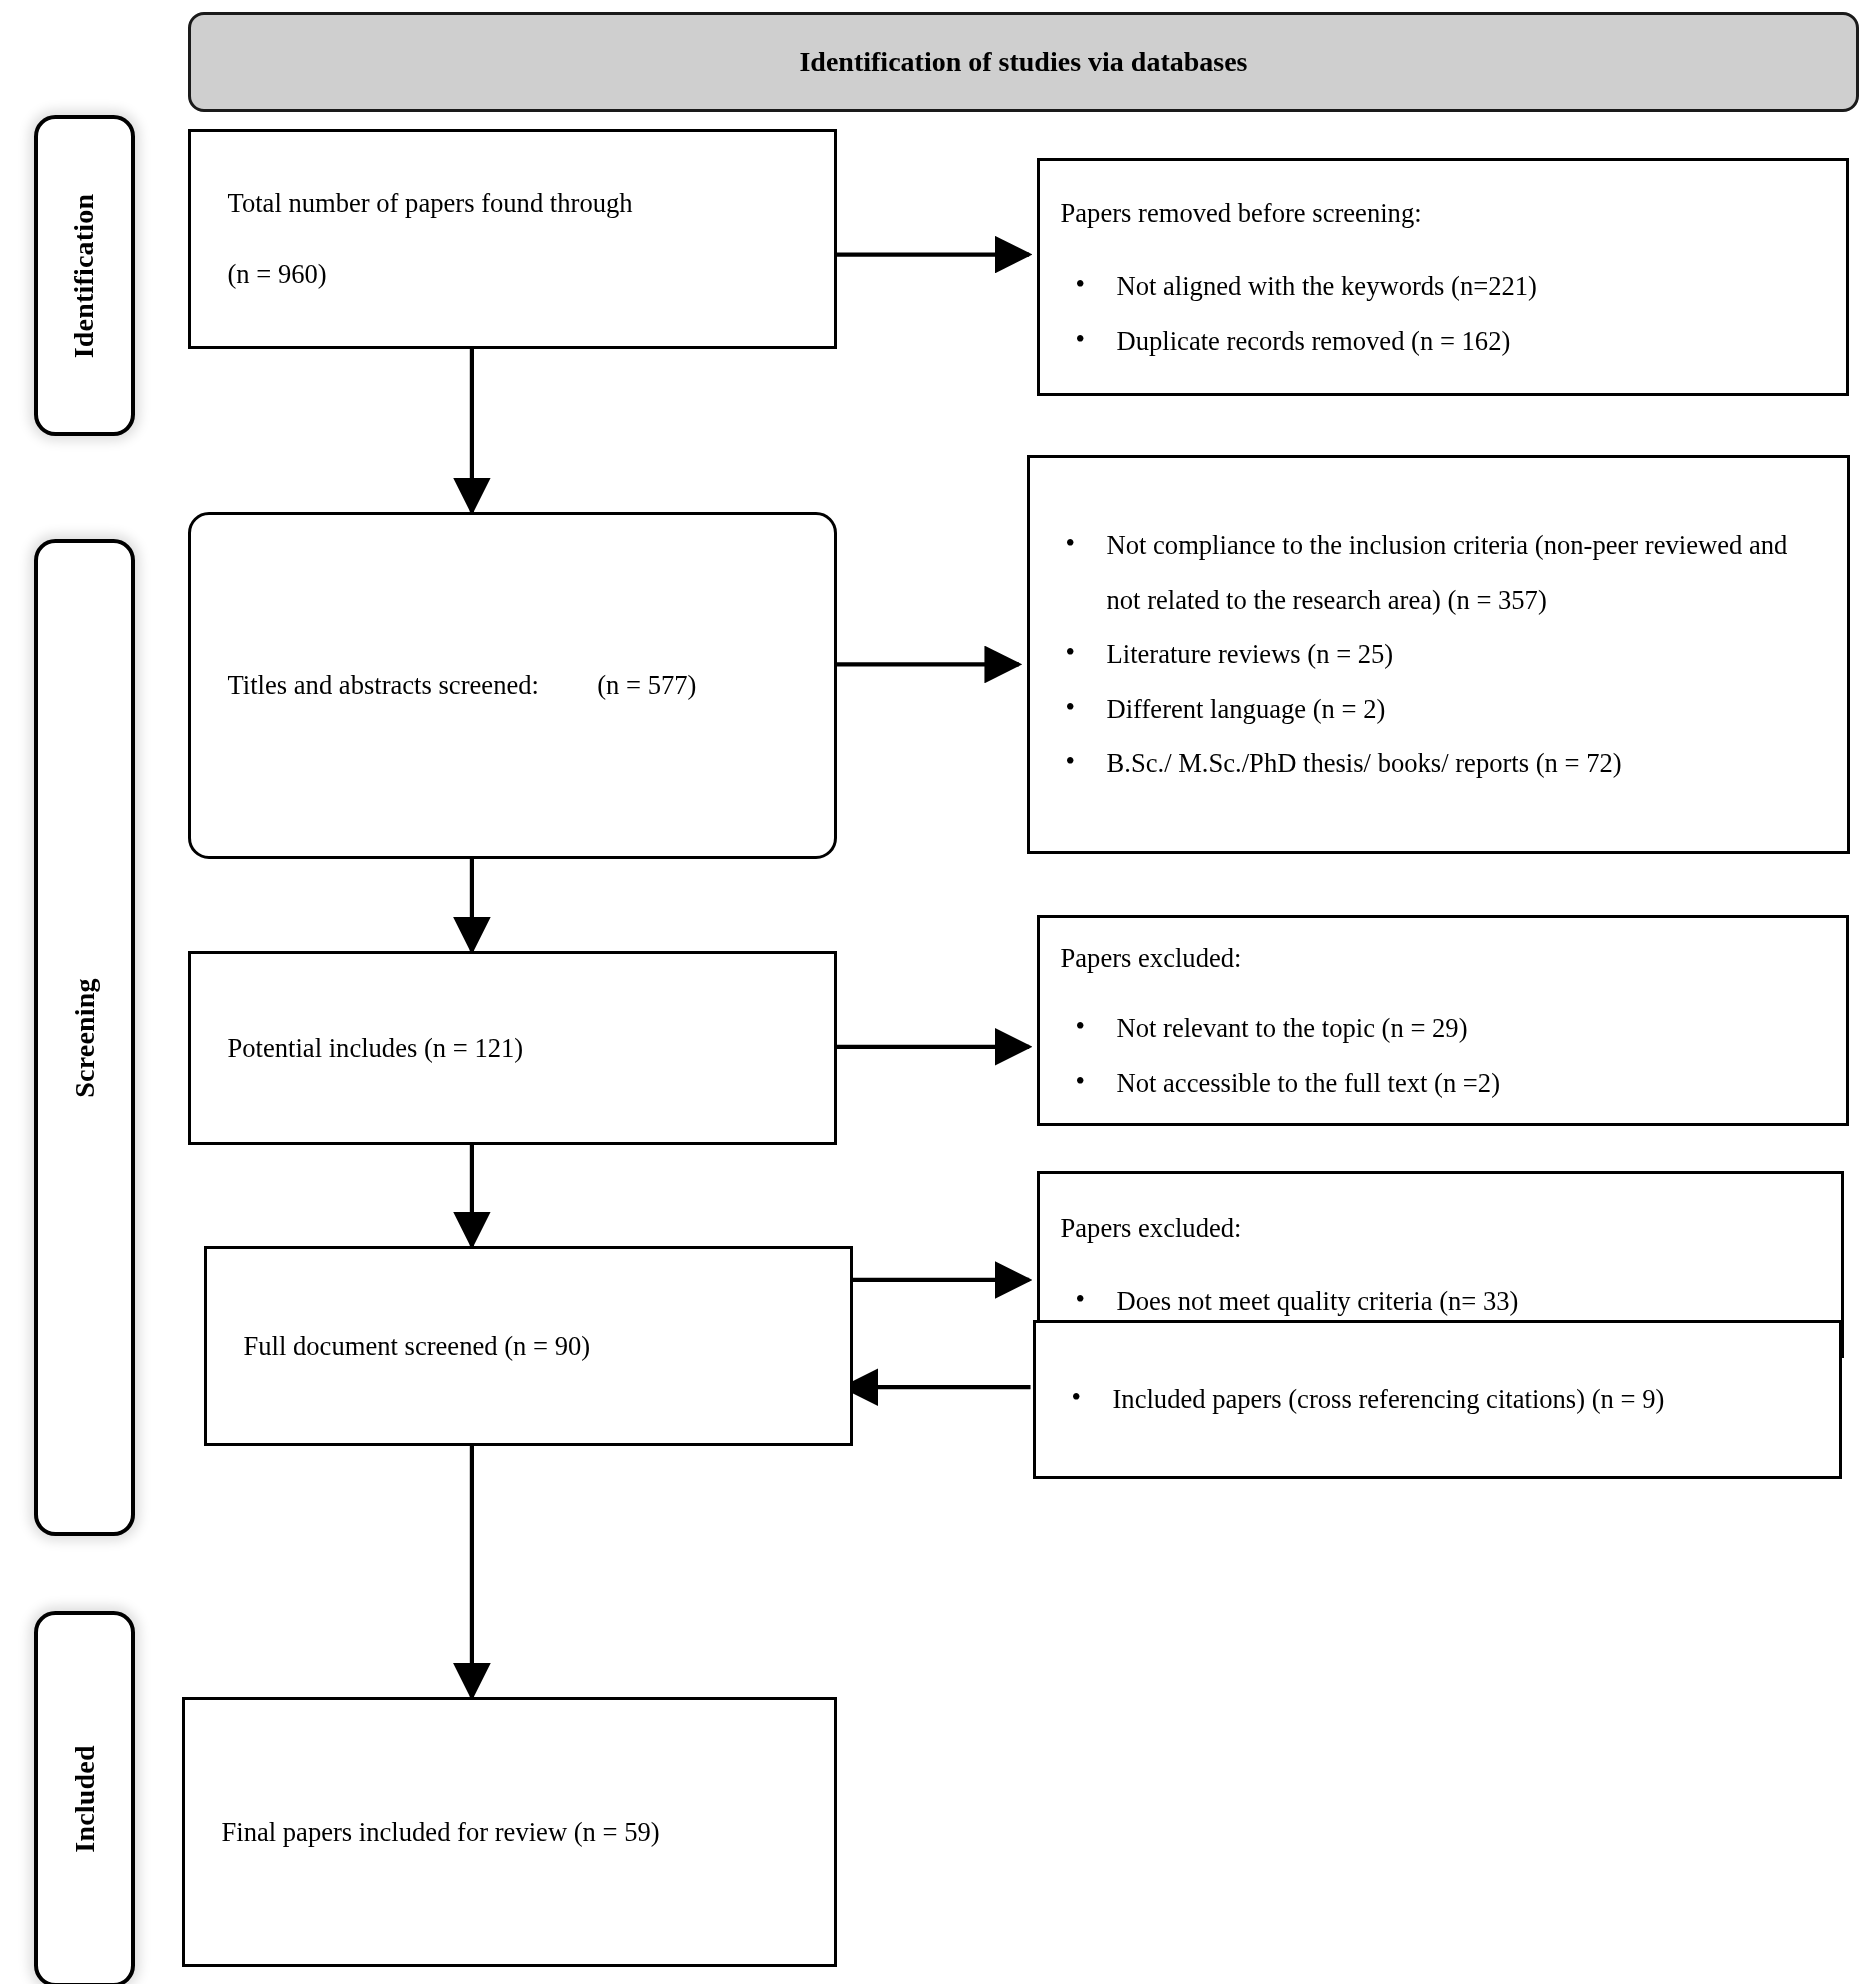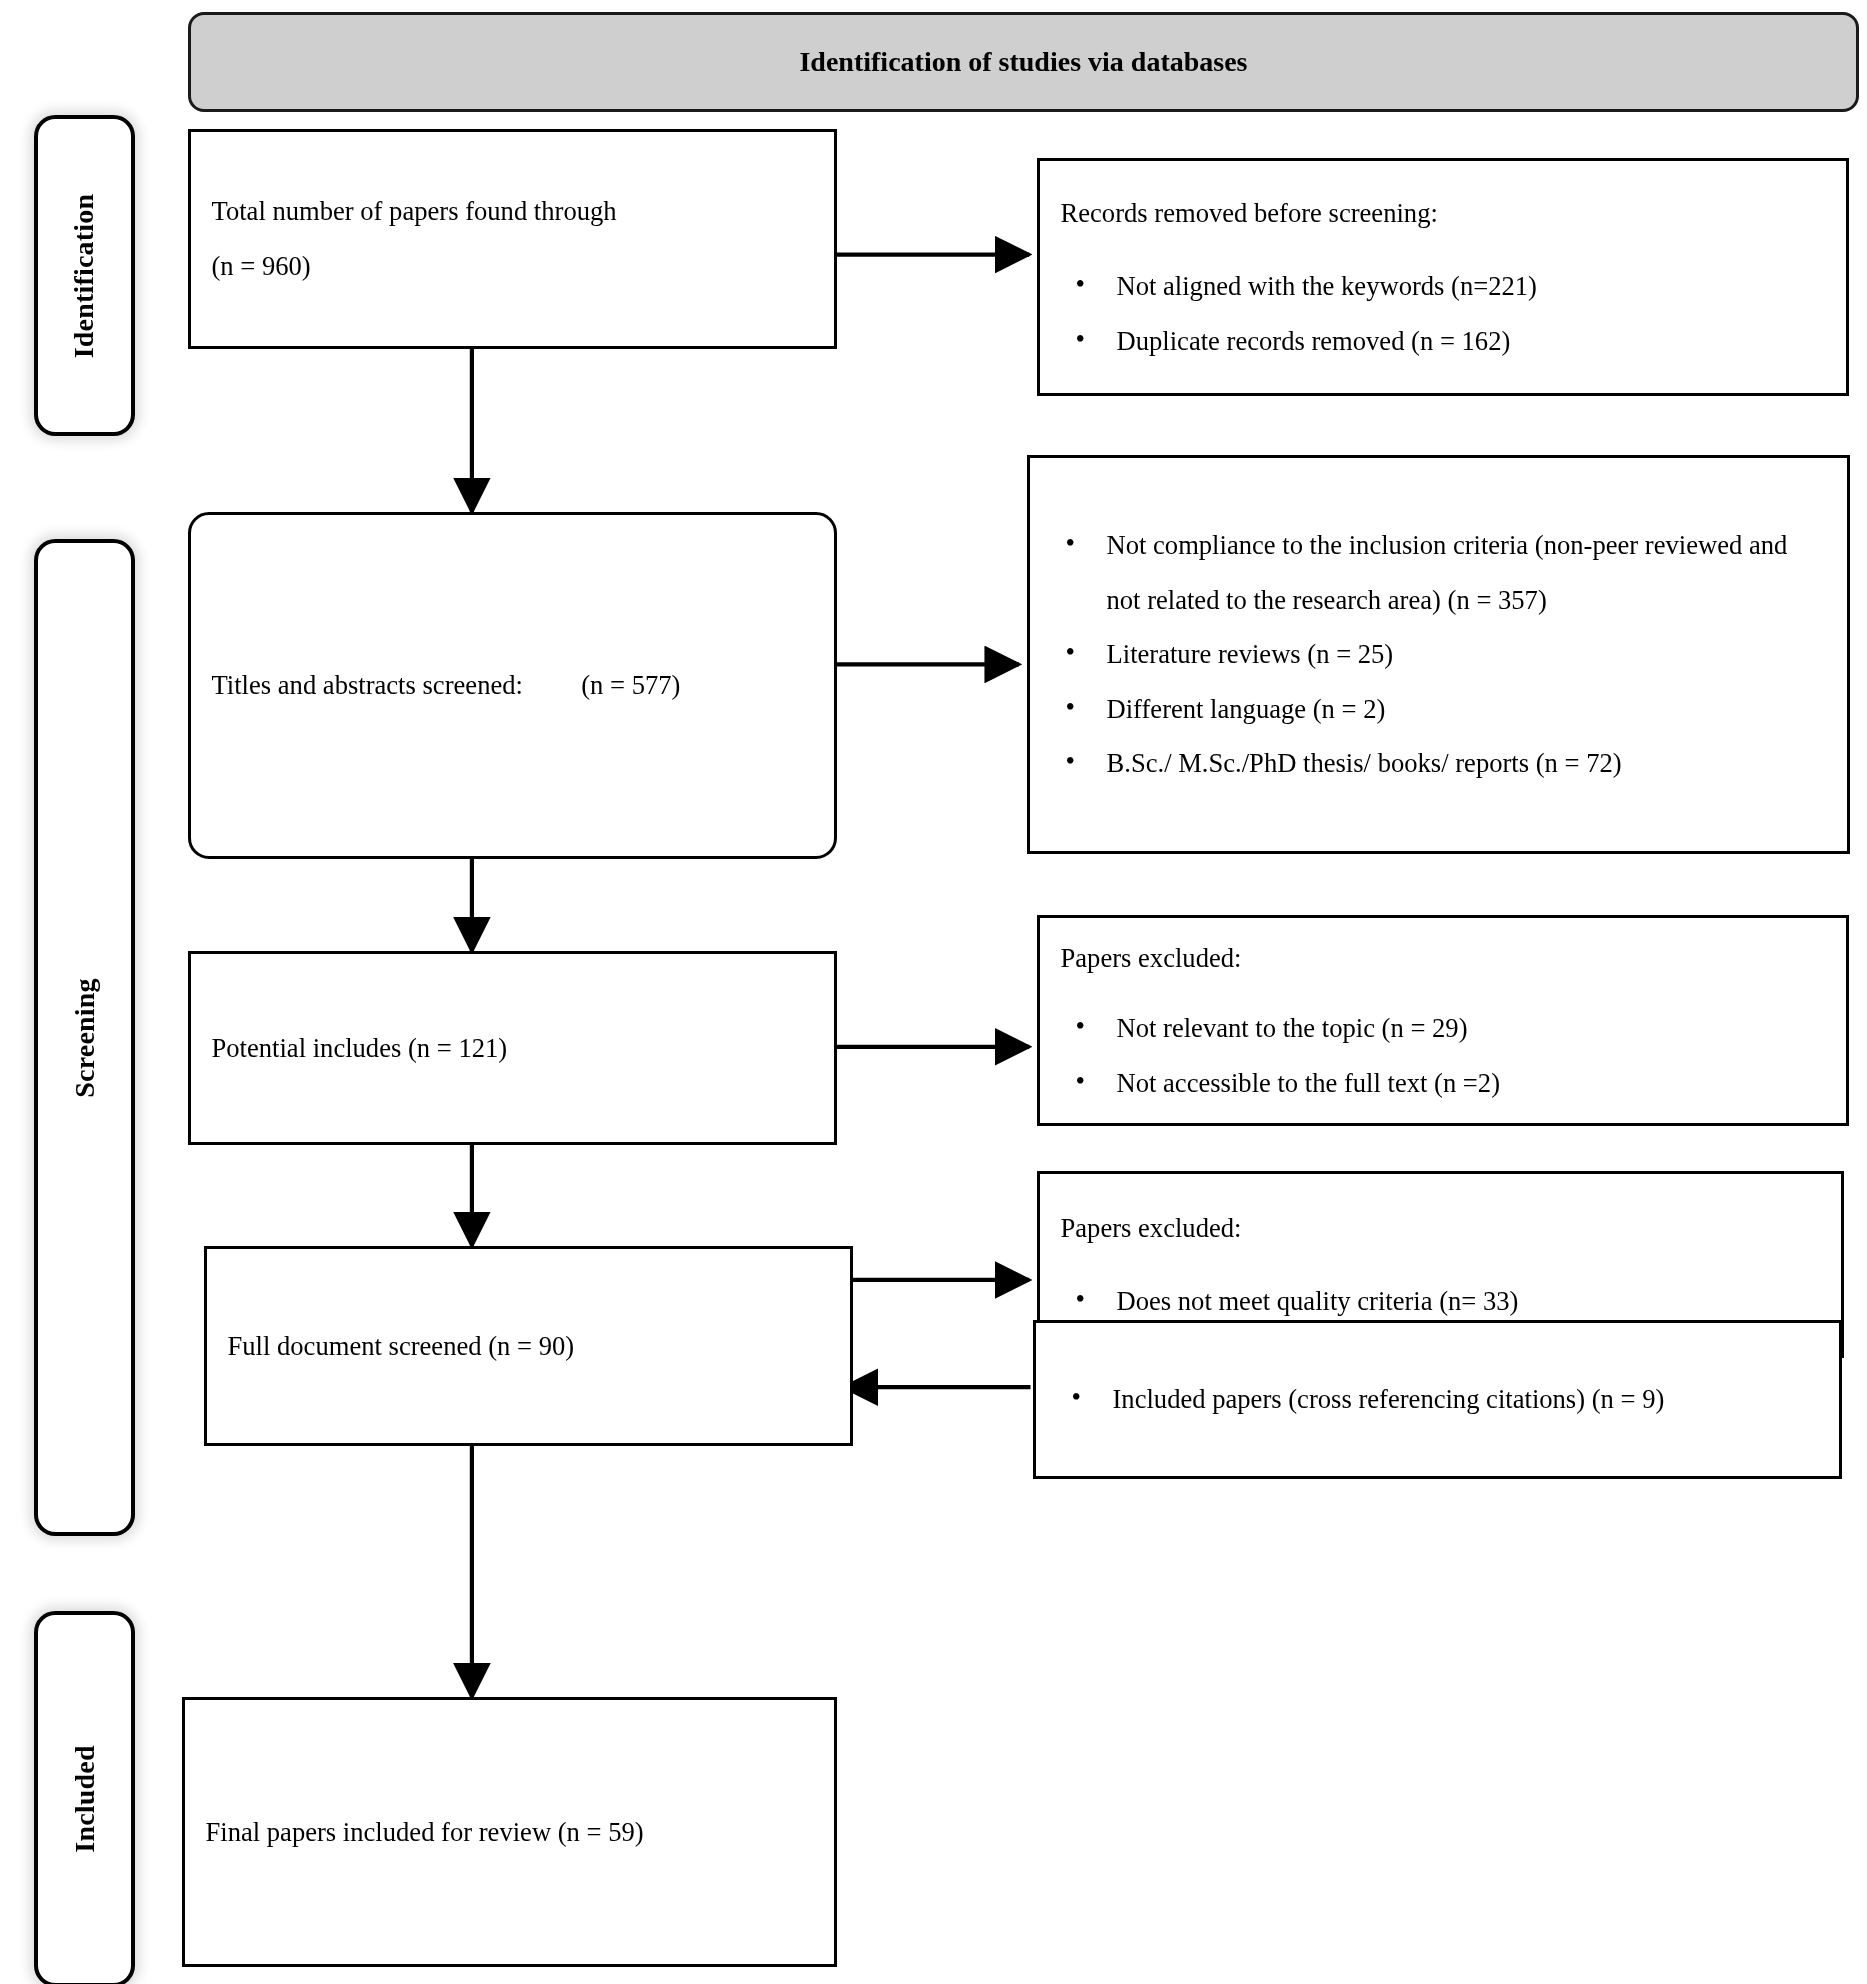--- a/index.html
+++ b/index.html
@@ -13,21 +13,21 @@
          display:flex;align-items:center;justify-content:center;}
   .phase span{display:block;transform:rotate(-90deg);white-space:nowrap;
               font-weight:bold;font-size:28px;letter-spacing:0.2px;}
 
   
   .box{position:absolute;background:#fff;border:3.7px solid #000;box-sizing:border-box;}
   .box .inner{padding:0 20.5px;width:100%;box-sizing:border-box;}
   .box.vcenter{display:flex;align-items:center;}
 
   .ttxt{font-size:26.6px;line-height:2.05;}
-  .ttxt p{margin:0;}
+  .ttxt p{margin:16px;}
 
   
   ul.b{list-style:none;margin:0;padding:0;}
   ul.b li{position:relative;padding-left:56px;font-size:26.6px;line-height:2.05;margin:0;font-family:Liberation Serif, serif;}
   ul.b li::before{content:"\2022";position:absolute;left:15px;top:-1.9px;font-size:27px;line-height:2.05;}
   .lead{font-size:26.6px;line-height:2.05;margin:0 0 16px 0;}
   .gapafter{margin-bottom:18.7px;}
 
   
   .banner{position:absolute;background:#cfcfcf;border:3.3px solid #1a1a1a;border-radius:16px;
@@ -114,21 +114,21 @@
   </div>
 
   <div class="box vcenter" style="left:182px;top:1697px;width:655px;height:270px;">
     <div class="inner ttxt">
       <p>Final papers included for review (n = 59)</p>
     </div>
   </div>
 
   <div class="box vcenter" style="left:1037px;top:158px;width:812px;height:238px;">
     <div class="inner">
-      <p class="lead gapafter">Records removed before screening:</p>
+      <p class="lead gapafter">Papers removed before screening:</p>
       <ul class="b">
         <li>Not aligned with the keywords (n=221)</li>
         <li>Duplicate records removed (n = 162)</li>
       </ul>
     </div>
   </div>
 
   <div class="box vcenter" style="left:1027px;top:455px;width:823px;height:399px;">
     <div class="inner">
       <ul class="b">

